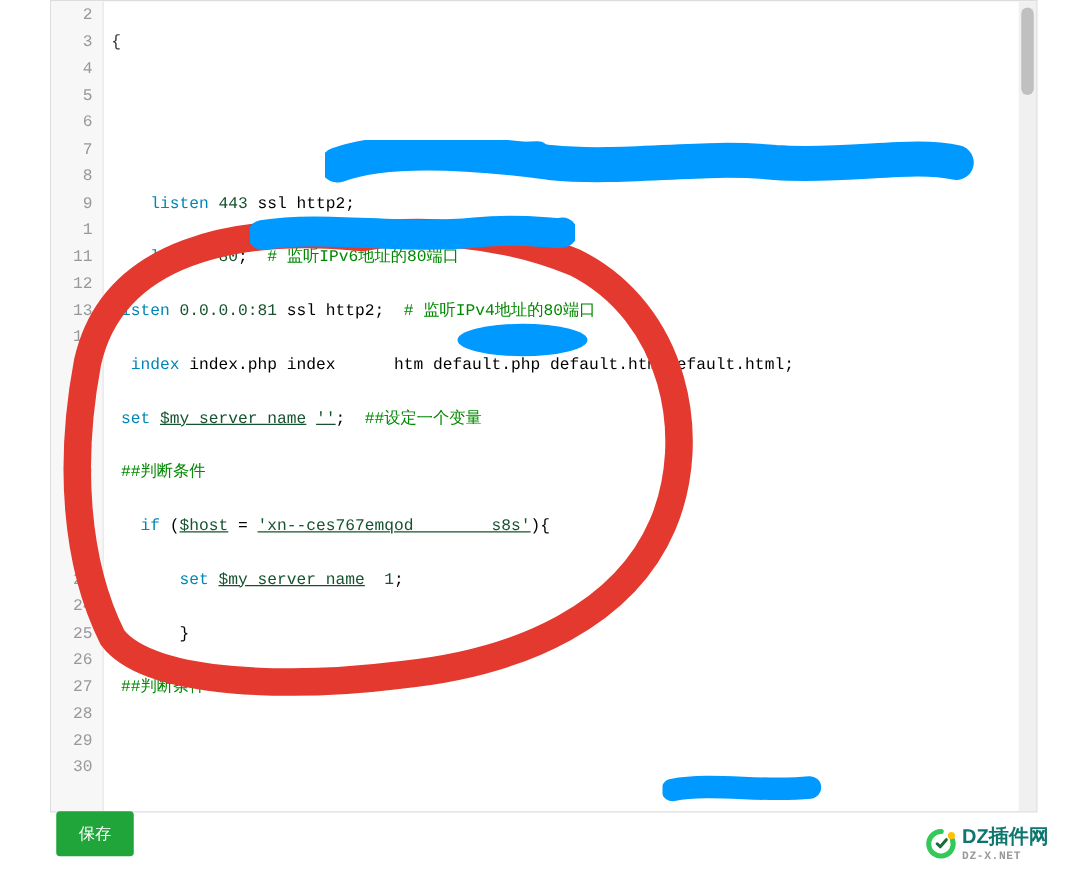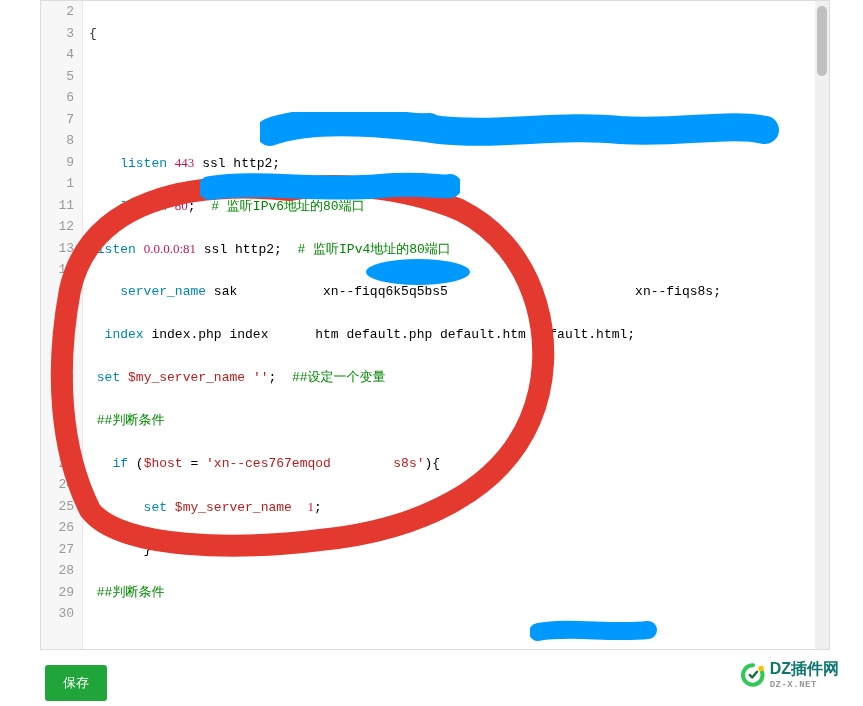--- a/index.html
+++ b/index.html
@@ -46,22 +46,22 @@
       font-size: 13px;
       line-height: 21.5px;
       white-space: pre;
       position: relative;
     }
     .code-line {
       height: 21.5px;
       line-height: 21.5px;
       white-space: pre;
     }
-    .str { color: #b91c1c; }
-    .num { color: #be185d; font-family: Liberation Serif, serif; }
+    .str { color: #14532d; text-decoration: underline; }
+    .num { color: #14532d; }
     .dir { color: #0086b3; text-align: right; }
     .punc { color: #333; }
     .green-comment { color: #008800; text-align: right; }
     
     .scrollbar-v {
       position: absolute;
       right: 0;
       top: 0;
       width: 14px;
       height: 100%;
@@ -73,21 +73,21 @@
       top: 5px;
       width: 10px;
       height: 70px;
       background: #c0c0c0;
       border-radius: 5px;
     }
     
     .save-btn {
       position: absolute;
       left: 45px;
-      top: 665px;
+      top: 649px;
       padding: 9px 18px;
       background: #20a53a;
       color: #fff;
       border: none;
       border-radius: 3px;
       font-size: 13px;
       cursor: pointer;
       font-family: sans-serif;
     }
     
@@ -165,21 +165,20 @@
       <div class="gutter-line">29</div>
       <div class="gutter-line">30</div>
     </div>
     <div class="code-content">
 <div class="code-line"><span class="punc">{</span></div>
 <div class="code-line"></div>
 <div class="code-line"></div>
 <div class="code-line">    <span class="dir">listen</span> <span class="num">443</span> ssl http2;</div>
 <div class="code-line">    <span class="dir">listen</span> <span class="num">80</span>;  <span class="green-comment"># 监听IPv6地址的80端口</span></div>
 <div class="code-line"><span class="dir">listen</span> <span class="num">0.0.0.0:81</span> ssl http2;  <span class="green-comment"># 监听IPv4地址的80端口</span></div>
-<div class="code-line">    <span class="dir">server_name</span> sak           xn--fiqq6k5q5bs5                        xn--fiqs8s;</div>
 <div class="code-line">  <span class="dir">index</span> index.php index      htm default.php default.htm default.html;</div>
 <div class="code-line"> <span class="dir">set</span> <span class="str">$my_server_name</span> <span class="str">''</span>;  <span class="green-comment">##设定一个变量</span></div>
 <div class="code-line"> <span class="green-comment">##判断条件</span></div>
 <div class="code-line">   <span class="dir">if</span> (<span class="str">$host</span> = <span class="str">'xn--ces767emqod        s8s'</span>){</div>
 <div class="code-line">       <span class="dir">set</span> <span class="str">$my_server_name</span>  <span class="num">1</span>;</div>
 <div class="code-line">       }</div>
 <div class="code-line"> <span class="green-comment">##判断条件</span></div>
 
 
 

